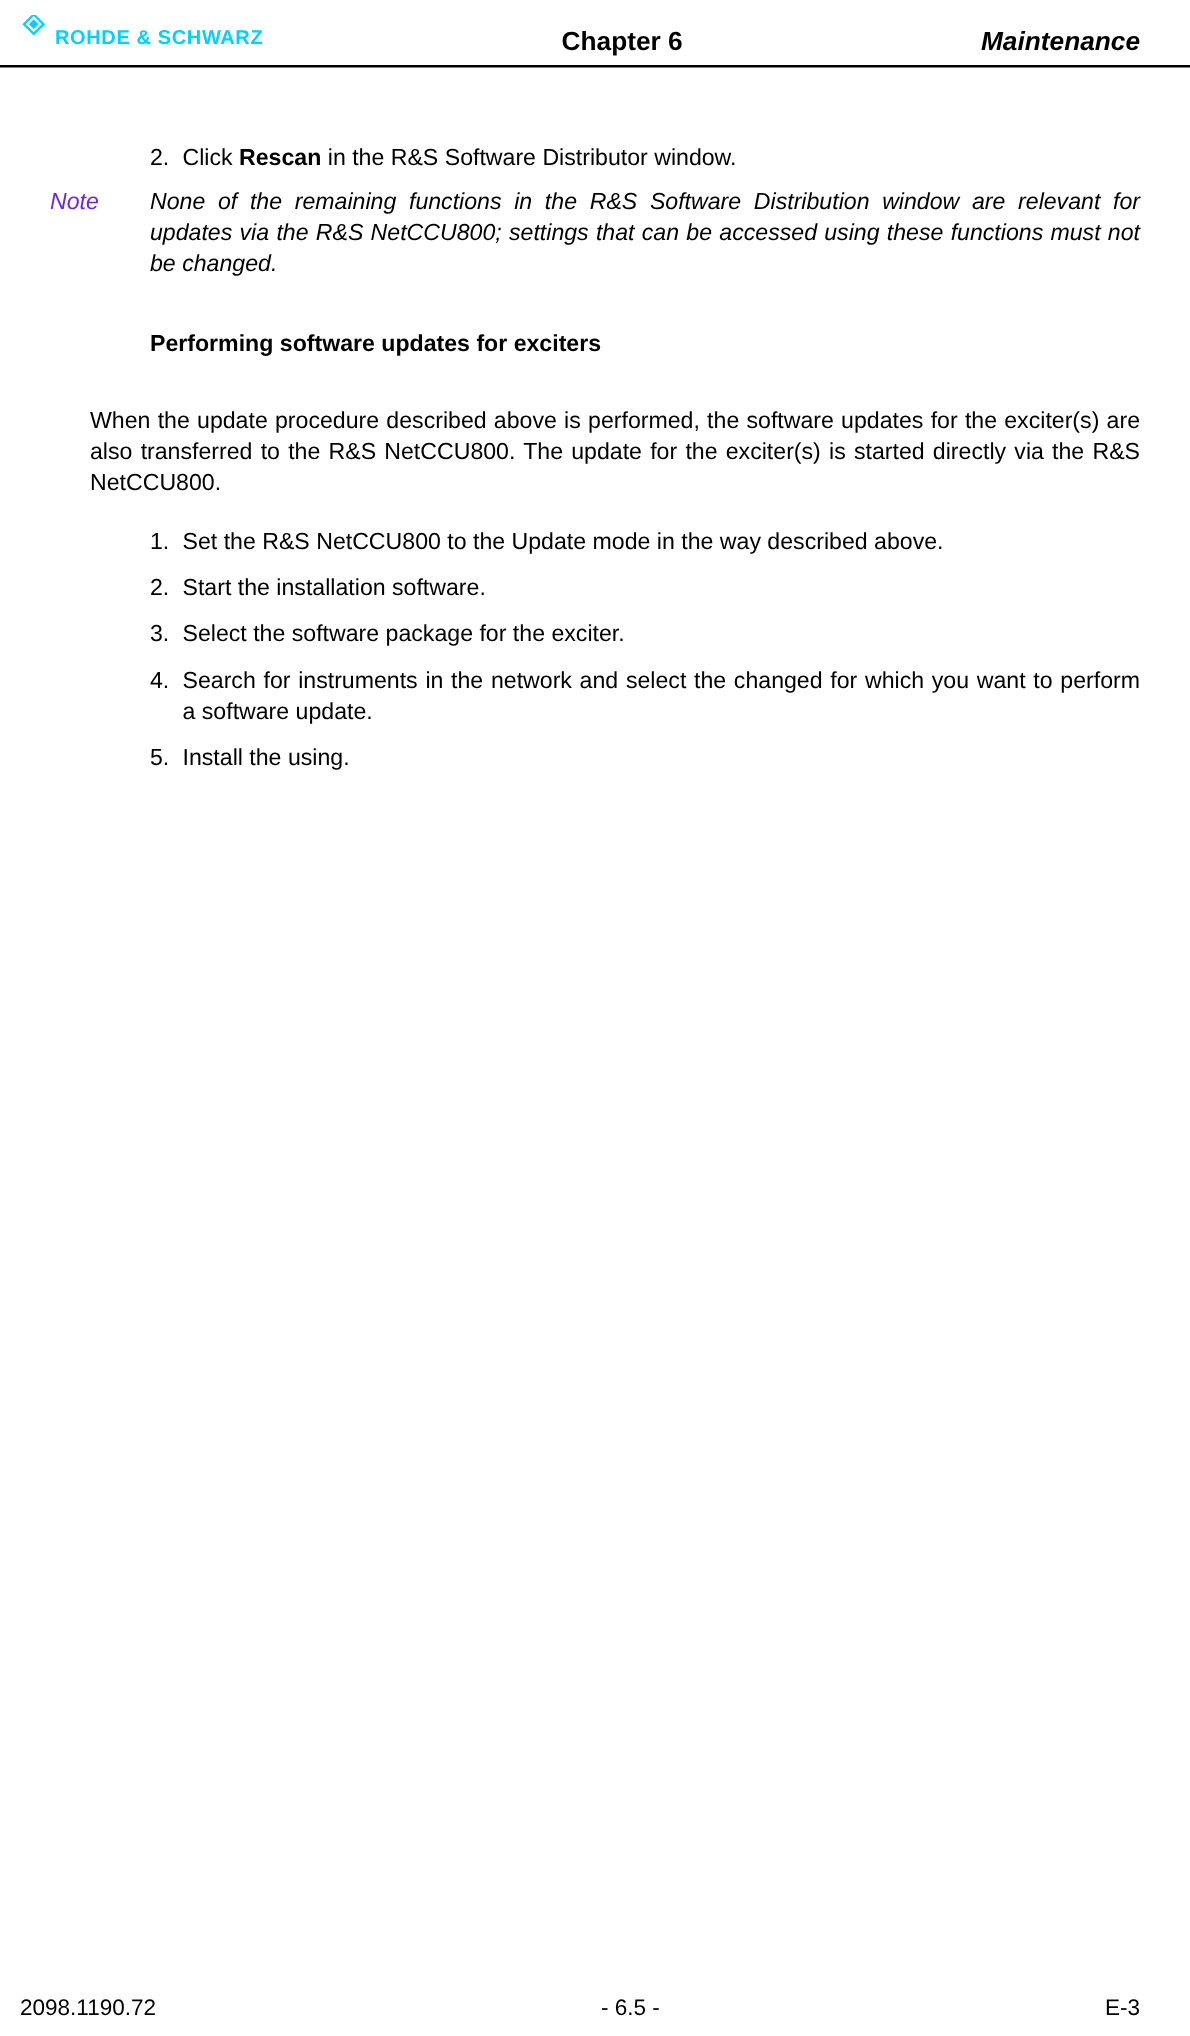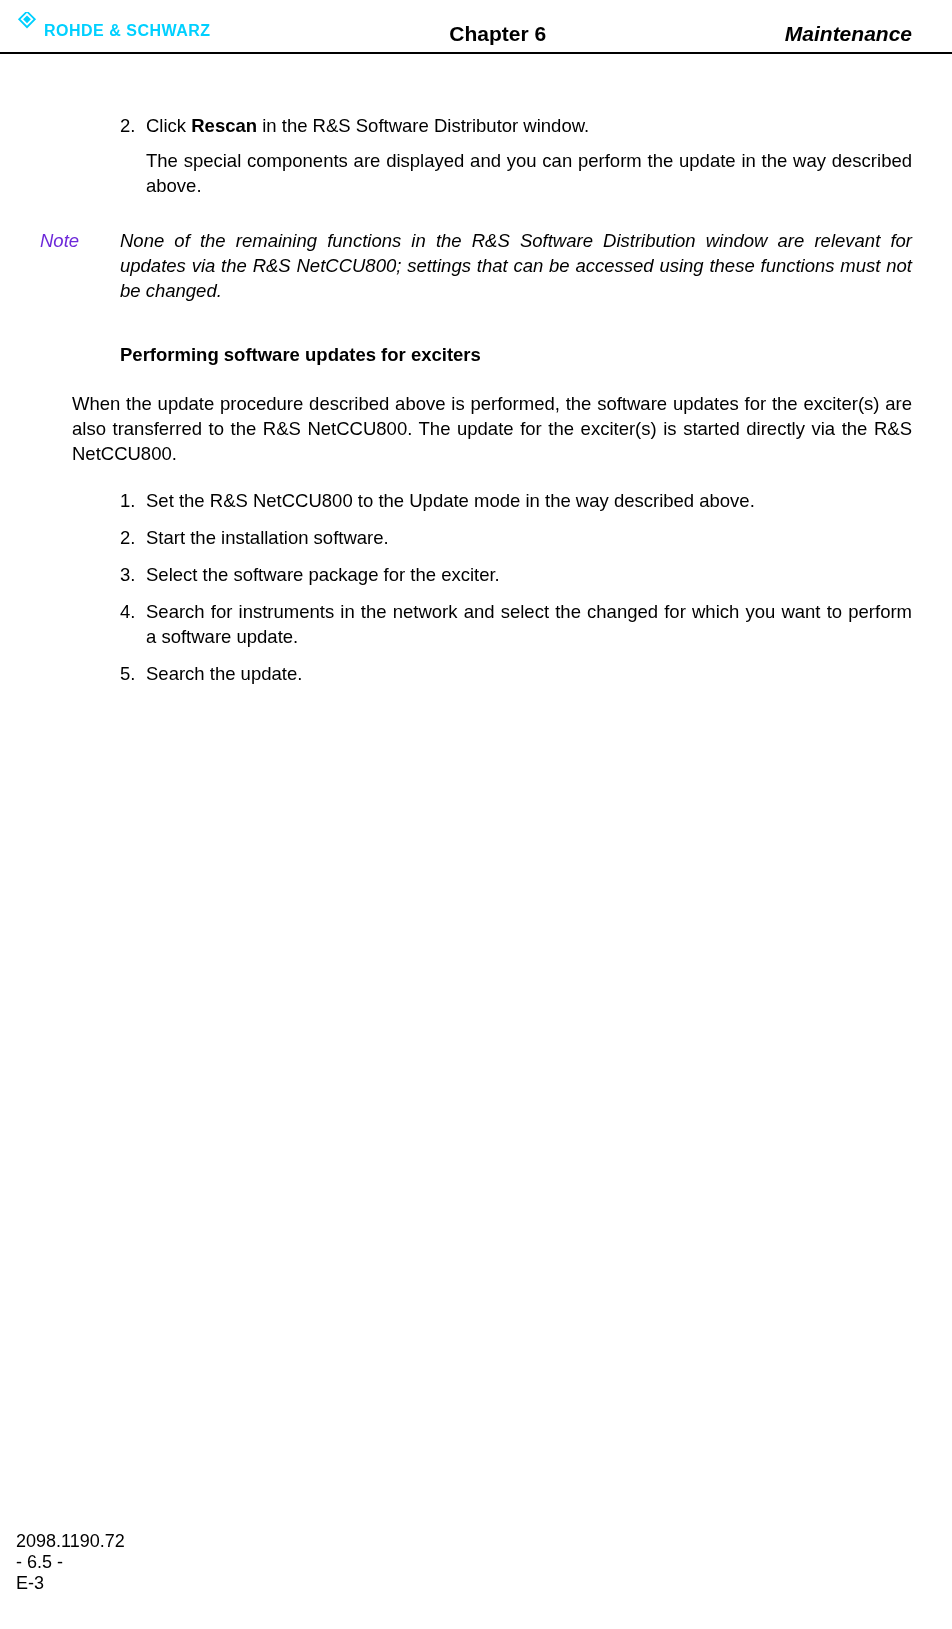--- a/index.html
+++ b/index.html
@@ -93,21 +93,21 @@
       color: #6d28d9;
     }
     .note-text {
       flex: 1;
       text-align: justify;
     }
     .section-heading {
       font-weight: bold;
       font-size: 18.5px;
       margin-left: 80px;
-      margin-bottom: 26px;
+      margin-bottom: 38px;
     }
     .para {
       margin-left: 32px;
       font-size: 18.5px;
       line-height: 1.35;
       text-align: justify;
       margin-bottom: 22px;
     }
     .ol-list {
       margin-left: 80px;
@@ -120,28 +120,27 @@
     }
     .ol-num {
       min-width: 26px;
     }
     .ol-text {
       flex: 1;
       text-align: justify;
     }
     .footer {
       position: absolute;
-      bottom: 35px;
+      bottom: 12px;
       left: 0;
       right: 0;
       display: flex;
       justify-content: space-between;
       padding: 0 40px 0 16px;
       font-size: 18px;
-      flex-direction: column;
     }
     .bold {
       font-weight: bold;
     }
   </style>
 </head>
 <body>
 
 <div class="page">
 
@@ -159,21 +158,20 @@
 
   <div class="content">
 
     <div class="body-text">
       <div class="step-item">
         <div class="step-num">2.</div>
         <div class="step-text">
           <span>Click </span><span class="bold">Rescan</span><span> in the R&amp;S Software Distributor window.</span>
         </div>
       </div>
-      <div class="step-sub">The special components are displayed and you can perform the update in the way described above.</div>
     </div>
 
     <div class="note-row">
       <div class="note-label">Note</div>
       <div class="note-text">None of the remaining functions in the R&amp;S Software Distribution window are relevant for updates via the R&amp;S NetCCU800; settings that can be accessed using these functions must not be changed.</div>
     </div>
 
     <div class="section-heading">Performing software updates for exciters</div>
 
     <div class="para">When the update procedure described above is performed, the software updates for the exciter(s) are also transferred to the R&amp;S NetCCU800. The update for the exciter(s) is started directly via the R&amp;S NetCCU800.</div>
@@ -190,21 +188,21 @@
       <div class="ol-item">
         <div class="ol-num">3.</div>
         <div class="ol-text">Select the software package for the exciter.</div>
       </div>
       <div class="ol-item">
         <div class="ol-num">4.</div>
         <div class="ol-text">Search for instruments in the network and select the changed for which you want to perform a software update.</div>
       </div>
       <div class="ol-item">
         <div class="ol-num">5.</div>
-        <div class="ol-text">Search the update.</div>
+        <div class="ol-text">Install the using.</div>
       </div>
     </div>
 
 
   </div>
 
   <div class="footer">
     <div>2098.1190.72</div>
     <div>- 6.5 -</div>
     <div>E-3</div>

